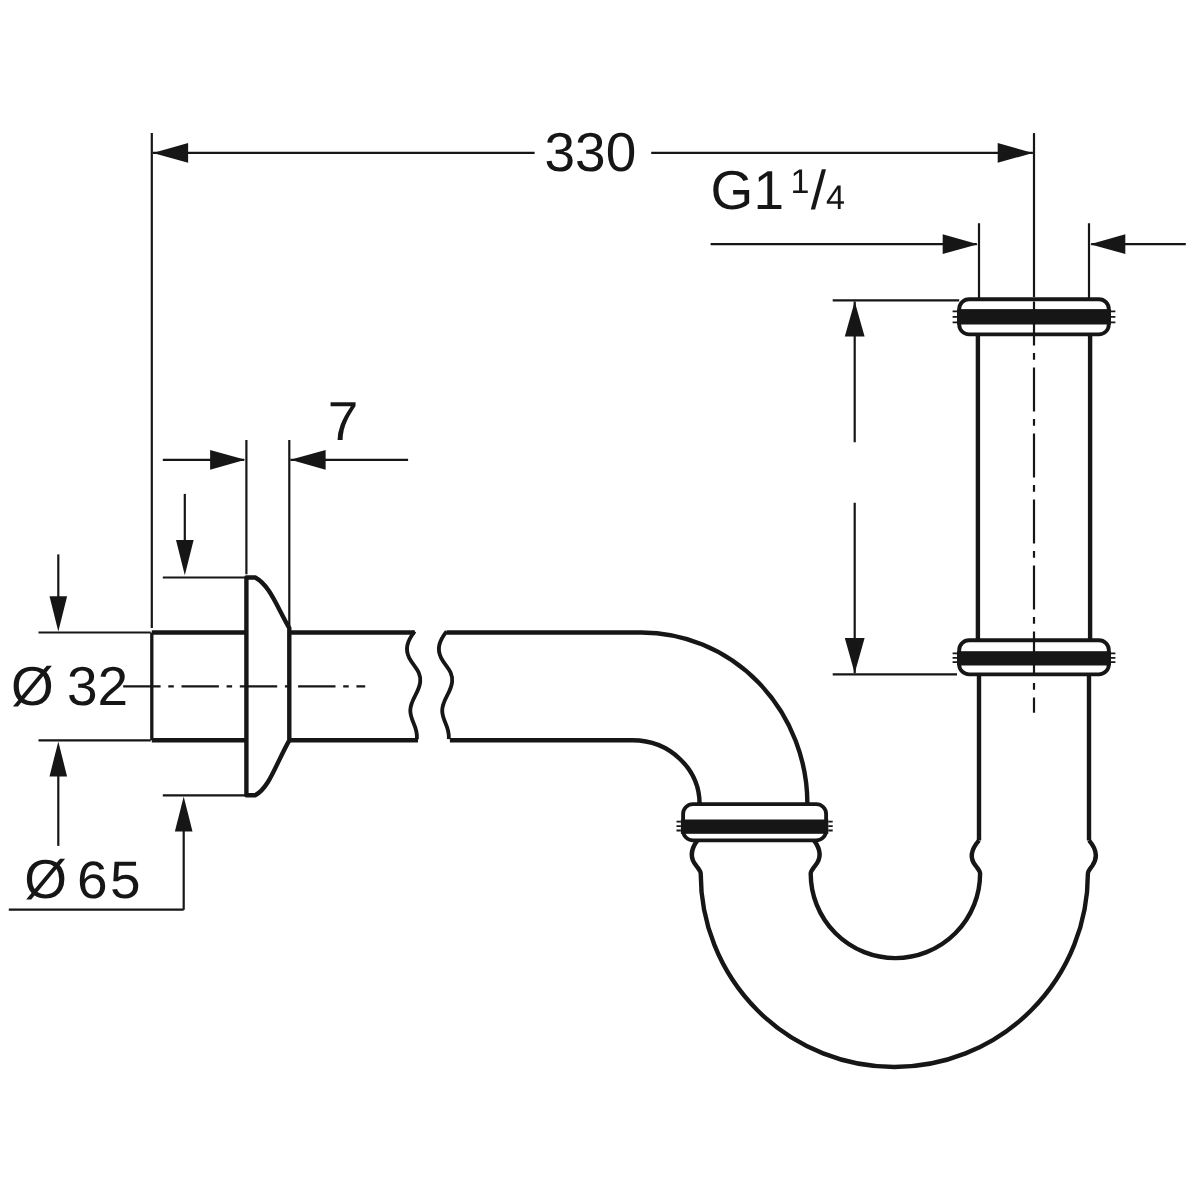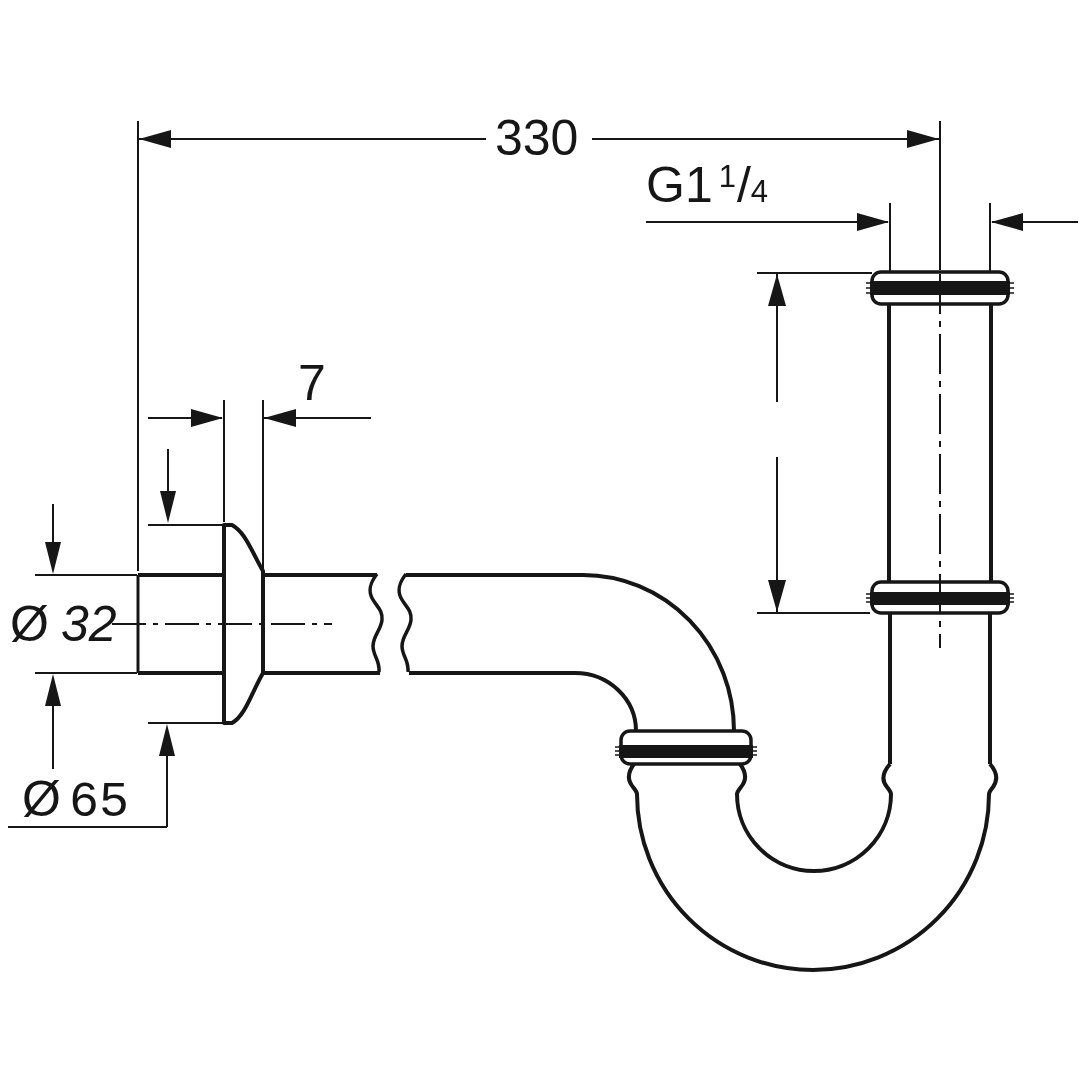--- a/index.html
+++ b/index.html
@@ -25,21 +25,21 @@
     margin-left:6px;
   }
   .dim-text .frac-slash{
     font-size:50px;
     margin-left:1px;
   }
   .dim-text .frac-den{
     font-size:31px;
     vertical-align:0px;
   }
-  .dia-val-32{margin-left:12px;font-style:italic;}
+  .dia-val-32{margin-left:12px;}
   .dia-val-65{margin-left:8px;font-family:Liberation Mono, monospace;}
 </style>
 </head>
 <body>
 
 <div id="stage">
 
   <svg id="drawing-svg" width="1090" height="1090" viewBox="0 0 1090 1090">
 
     <g stroke="#161616" stroke-width="4" fill="none" stroke-linecap="butt" stroke-linejoin="round">
@@ -126,21 +126,21 @@
       <path d="M35,575 H137 M35,673 H137"></path>
       <path d="M53,504 V545"></path>
       <polygon points="53,574 45,542 61,542" fill="#161616" stroke="none"></polygon>
       <polygon points="53,674 45,706 61,706" fill="#161616" stroke="none"></polygon>
       <path d="M53,703 V769"></path>
     </g>
   </svg>
 
   <div class="dim-text" style="left:495px;top:113px;">330</div>
 
-  <div class="dim-text" style="left:646px;top:152px;">
+  <div class="dim-text" style="left:646px;top:140px;">
     <span>G1</span><span class="frac-sup">1</span><span class="frac-slash">/</span><span class="frac-den">4</span>
   </div>
 
 
   <div class="dim-text" style="left:298px;top:358px;">7</div>
 
   <div class="dim-text" style="left:10px;top:599px;">
     <span>Ø</span><span class="dia-val-32">32</span>
   </div>
 

